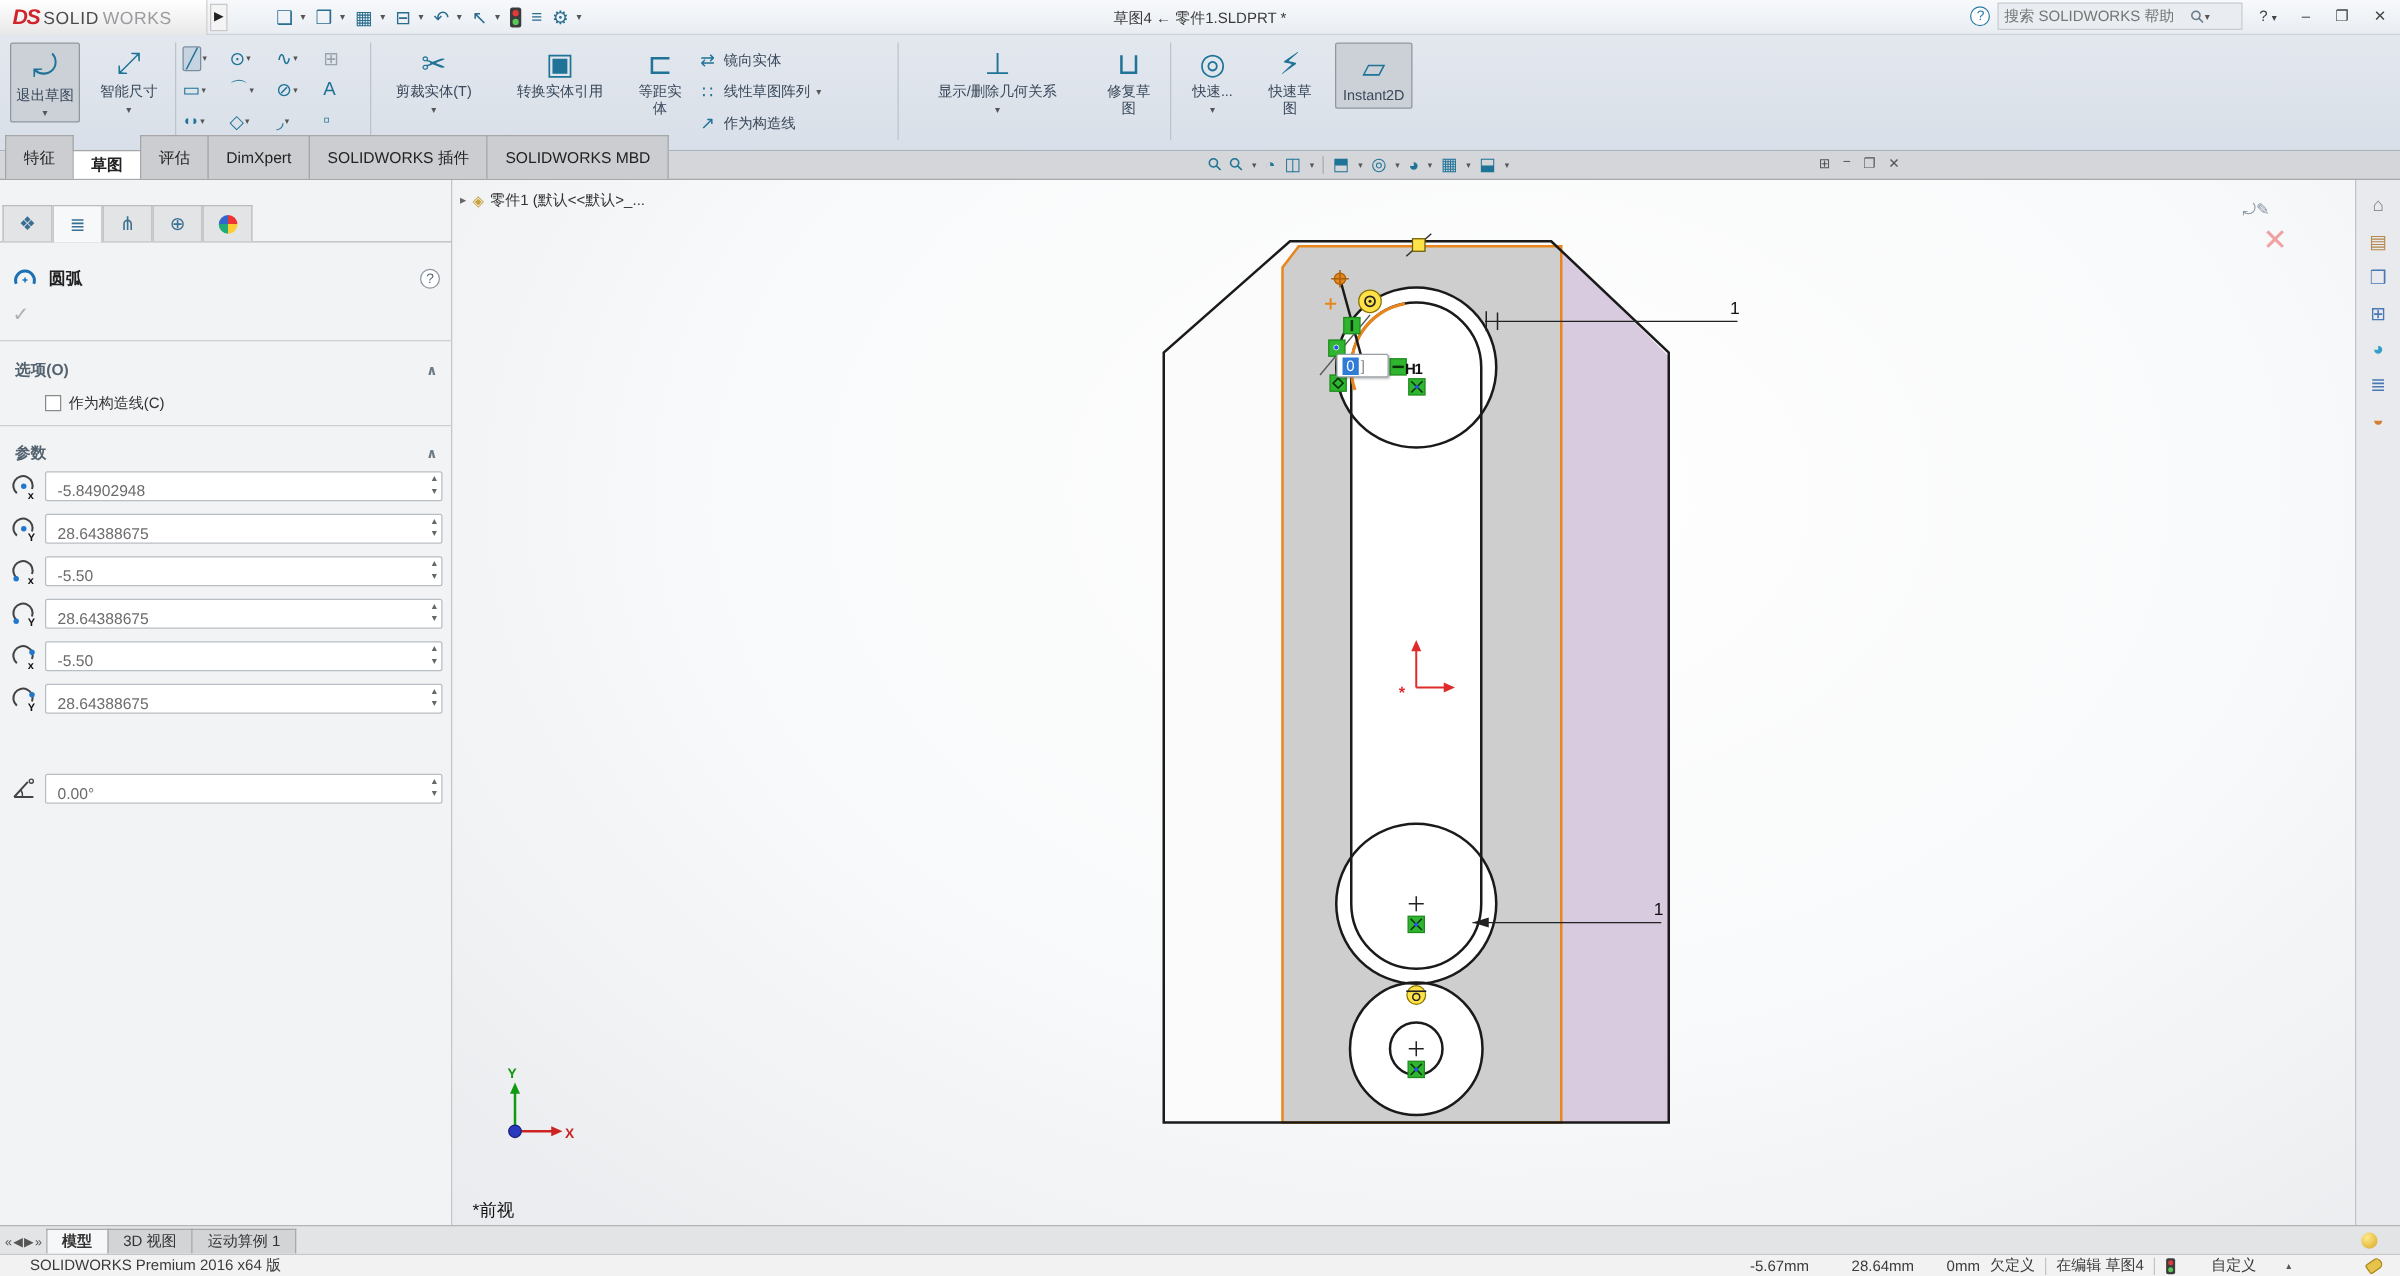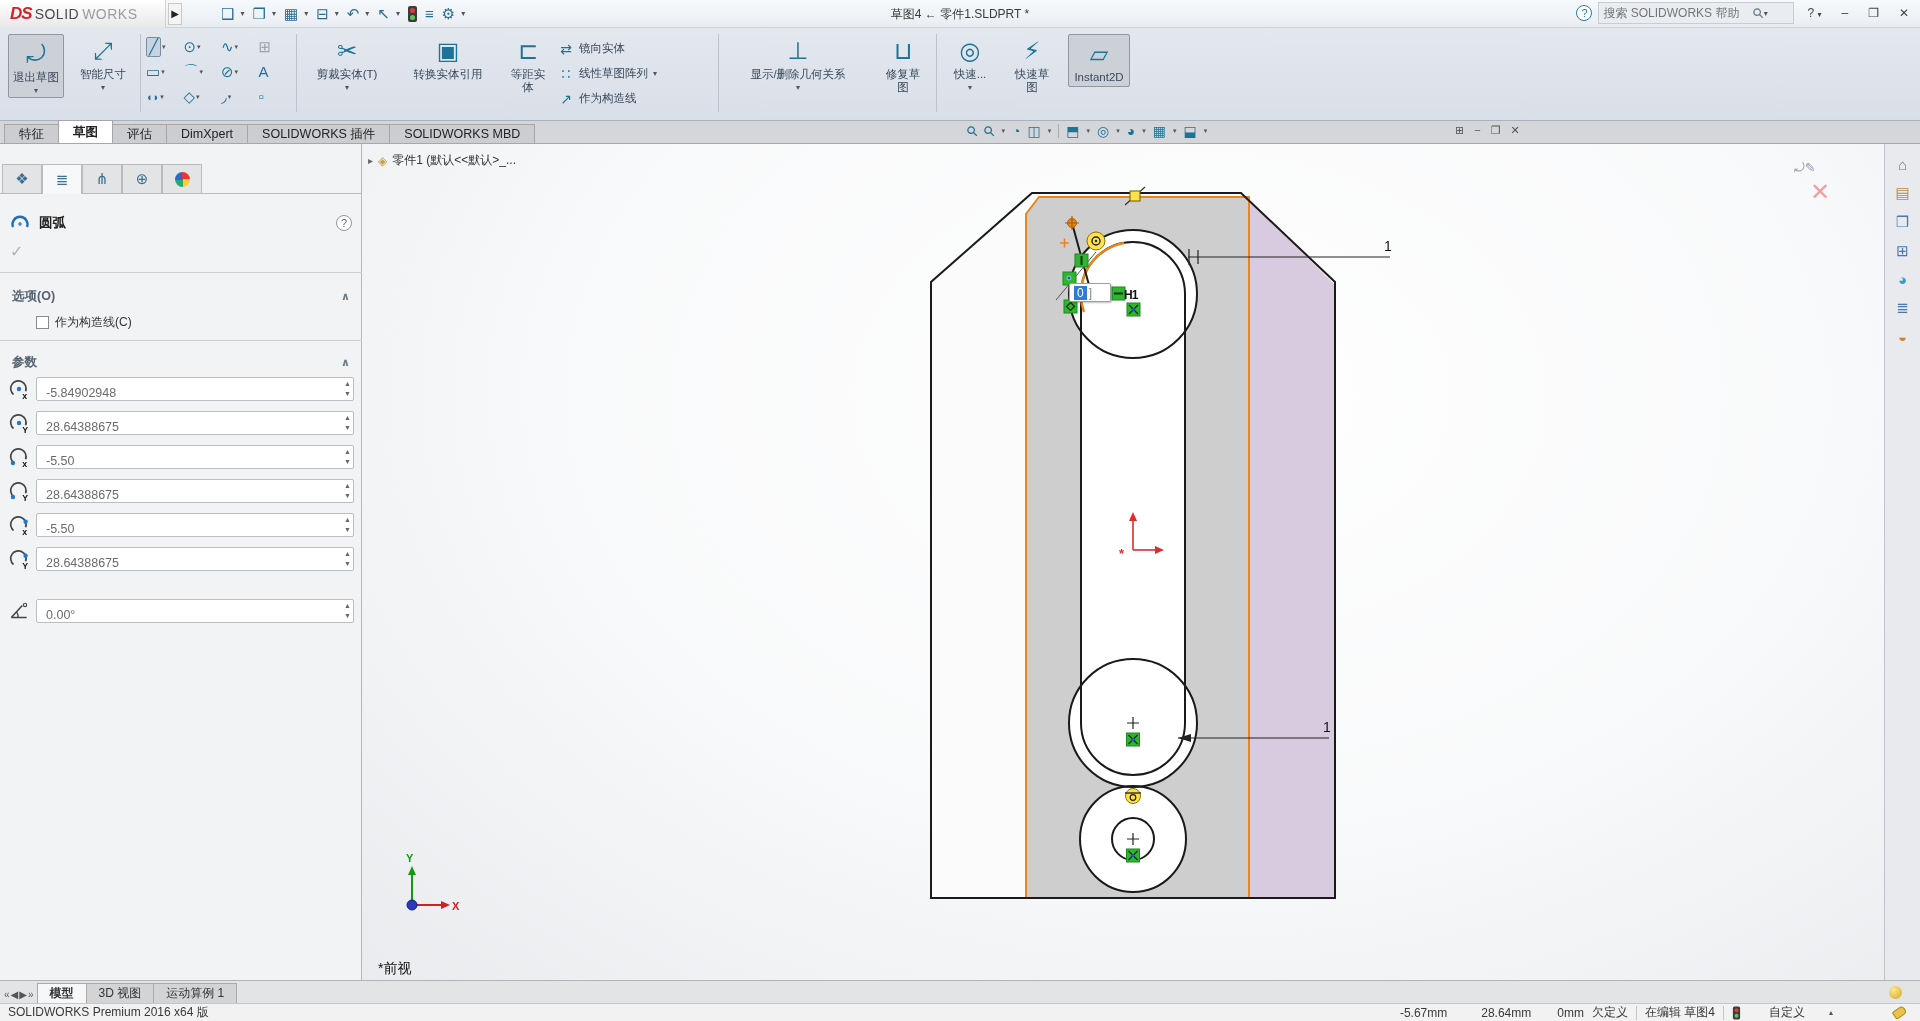--- a/index.html
+++ b/index.html
@@ -36,21 +36,21 @@
 .grid{position:absolute;left:146px;top:6px;width:148px}
 .grow{display:flex;align-items:center;height:25px;gap:2px}
 .cell{display:flex;align-items:center;gap:1px;width:36px;color:#1f7396;font-size:15px}
 .cell .car{font-size:7px;color:#555}
 .sel{border:1px solid #7d8da0;background:#c6d4e2;border-radius:2px;padding:0 2px}
 .mcol{position:absolute;left:558px;top:8px;width:158px}
 .mrow{display:flex;align-items:center;height:25px;gap:5px;color:#39485a;font-size:11.5px}
 .mrow .mi{color:#1f7396;font-size:14px;width:16px;text-align:center}
 
 .tabrow{left:0;top:121px;width:1920px;height:23px;background:#d4d6d9;border-bottom:1px solid #a7a7a7;display:flex;align-items:flex-end}
-.ctab{height:19px;display:flex;align-items:center;padding:0 14px;font-size:12.5px;color:#222;background:#cbcdd0;border:1px solid #a6a6a6;border-bottom:none;margin-left:-1px}
+.ctab{height:35px;display:flex;align-items:center;padding:0 14px;font-size:12.5px;color:#222;background:#cbcdd0;border:1px solid #a6a6a6;border-bottom:none;margin-left:-1px}
 .ctab.active{background:#ffffff;font-weight:bold;height:23px}
 .hud{position:absolute;left:967px;top:2px;display:flex;align-items:center;gap:7px;color:#1f7396;font-size:14px}
 .hud .car{font-size:7px;color:#555}
 .hud .hsep{width:1px;height:14px;background:#aaa}
 .dwin{position:absolute;left:1455px;top:3px;display:flex;gap:10px;color:#555;font-size:11px}
 
 .panel{left:0;top:144px;width:362px;height:836px;background:#f2f3f5;border-right:1px solid #b6b6b6}
 .ptabs{position:absolute;left:0;top:20px;width:362px;height:30px;border-bottom:1px solid #bbb;display:flex;padding-left:2px}
 .ptab{width:40px;height:29px;display:flex;align-items:center;justify-content:center;border:1px solid #bbb;border-bottom:none;background:#e2e4e6;font-size:15px;color:#3a6f93}
 .ptab.active{background:#f7f8f9;height:30px}
@@ -416,21 +416,21 @@
           <text x="13" y="19" font-size="8" font-weight="bold" fill="#111">Y</text>
         </svg>
       <div class="pfield">
           <span>28.64388675</span>
           <span class="spin">
             <span>▲</span>
             <span>▼</span>
           </span>
         </div>
     </div>
-    <div class="prow" style="top:454px">
+    <div class="prow" style="top:474px">
       <svg class="picon" viewBox="0 0 20 20">
           <path d="M3,16 H17 M3,16 L13,5" stroke="#444" stroke-width="1.4" fill="none"></path>
           <path d="M9,16 A7,7 0 0 0 8,11" stroke="#444" stroke-width="1.2" fill="none"></path>
           <circle cx="15.5" cy="4.5" r="1.5" stroke="#444" fill="none"></circle>
           <text x="13" y="19" font-size="8" font-weight="bold" fill="#111"></text>
         </svg>
       <div class="pfield">
           <span>0.00°</span>
           <span class="spin">
             <span>▲</span>
@@ -596,21 +596,21 @@
       <span>▶</span>
       <span>»</span>
     </div>
     <div class="dtab active">模型</div>
     <div class="dtab">3D 视图</div>
     <div class="dtab">运动算例 1</div>
     <div class="goldball"></div>
   </div>
 
   <div class="abs status">
-    <span style="margin-left:8px">SOLIDWORKS Premium 2016 x64 版</span>
+    <span style="margin-left:24px">SOLIDWORKS Premium 2016 x64 版</span>
     <span style="margin-left:auto">-5.67mm</span>
     <span style="margin-left:34px">28.64mm</span>
     <span style="margin-left:26px">0mm</span>
     <span style="margin-left:8px">欠定义</span>
     <span class="sep"></span>
     <span>在编辑 草图4</span>
     <span class="sep"></span>
     <span class="tl" style="transform:scale(.8)">
         <i style="background:#e03a3a"></i>
         <i style="background:#58c858"></i>

